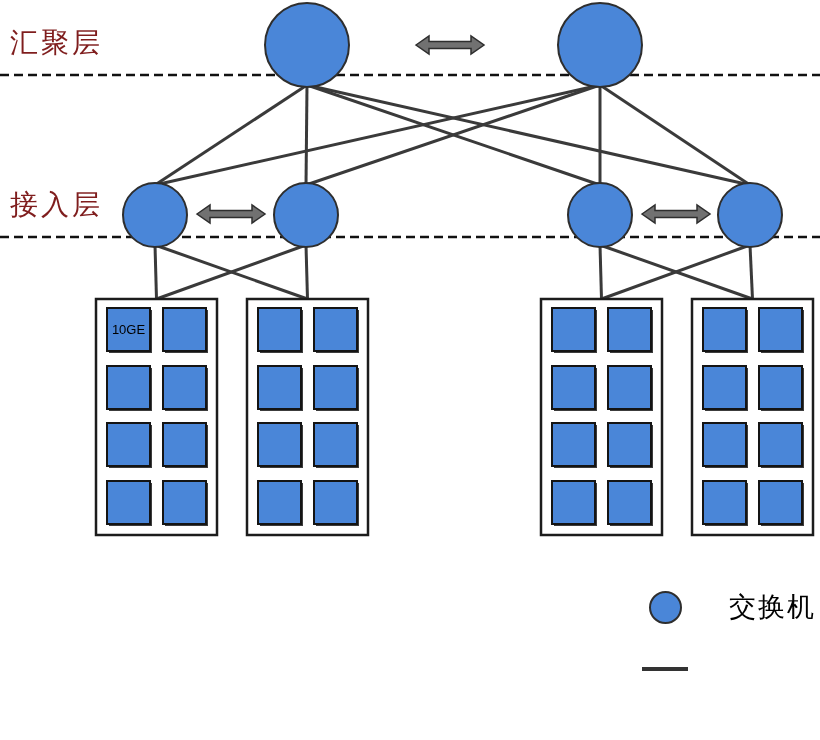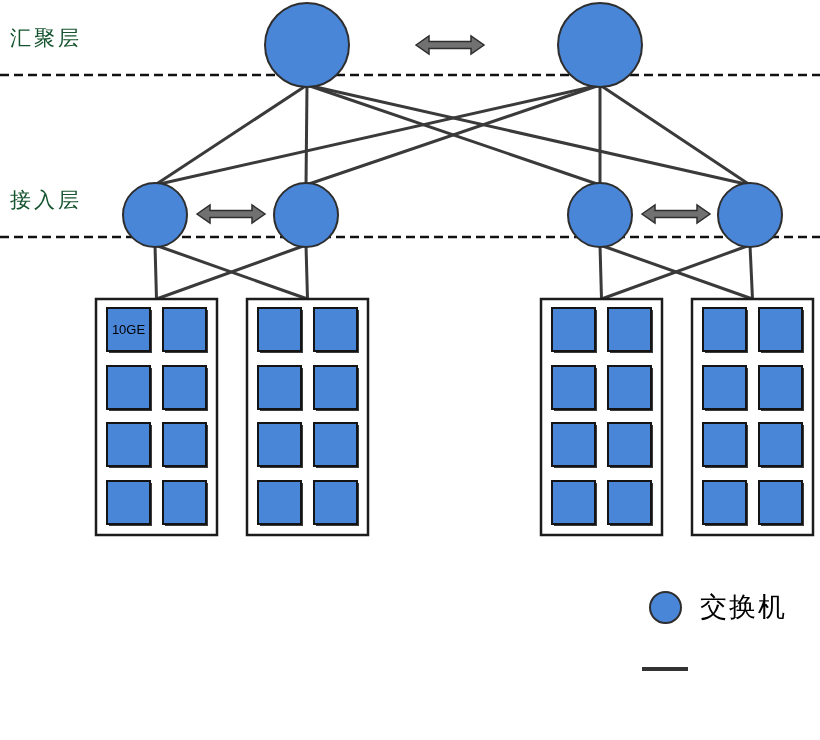--- a/index.html
+++ b/index.html
@@ -8,36 +8,37 @@
     width: 820px;
     height: 740px;
     background: #ffffff;
     font-family: "Liberation Serif", "DejaVu Serif", serif;
     overflow: hidden;
   }
   #scene { position: absolute; left: 0; top: 0; }
   .layer-label {
     position: absolute;
     left: 10px;
-    font-size: 21px;
+    font-size: 28px;
     letter-spacing: 3px;
-    color: #14532d;
+    color: #7f1d1d;
     white-space: nowrap;
   }
   #label-aggregation { top: 24px; }
   #label-access { top: 186px; }
   .legend {
     position: absolute;
     left: 638px;
     top: 584px;
   }
   .legend-row {
     display: flex;
     align-items: center;
     height: 46px;
+    gap: 29px;
   }
   .legend-row.r1 { margin-bottom: 16px; }
   .legend-row.r2 { margin-bottom: 4px; }
   .swatch {
     width: 54px;
     display: flex;
     align-items: center;
     justify-content: center;
     flex: 0 0 54px;
   }

